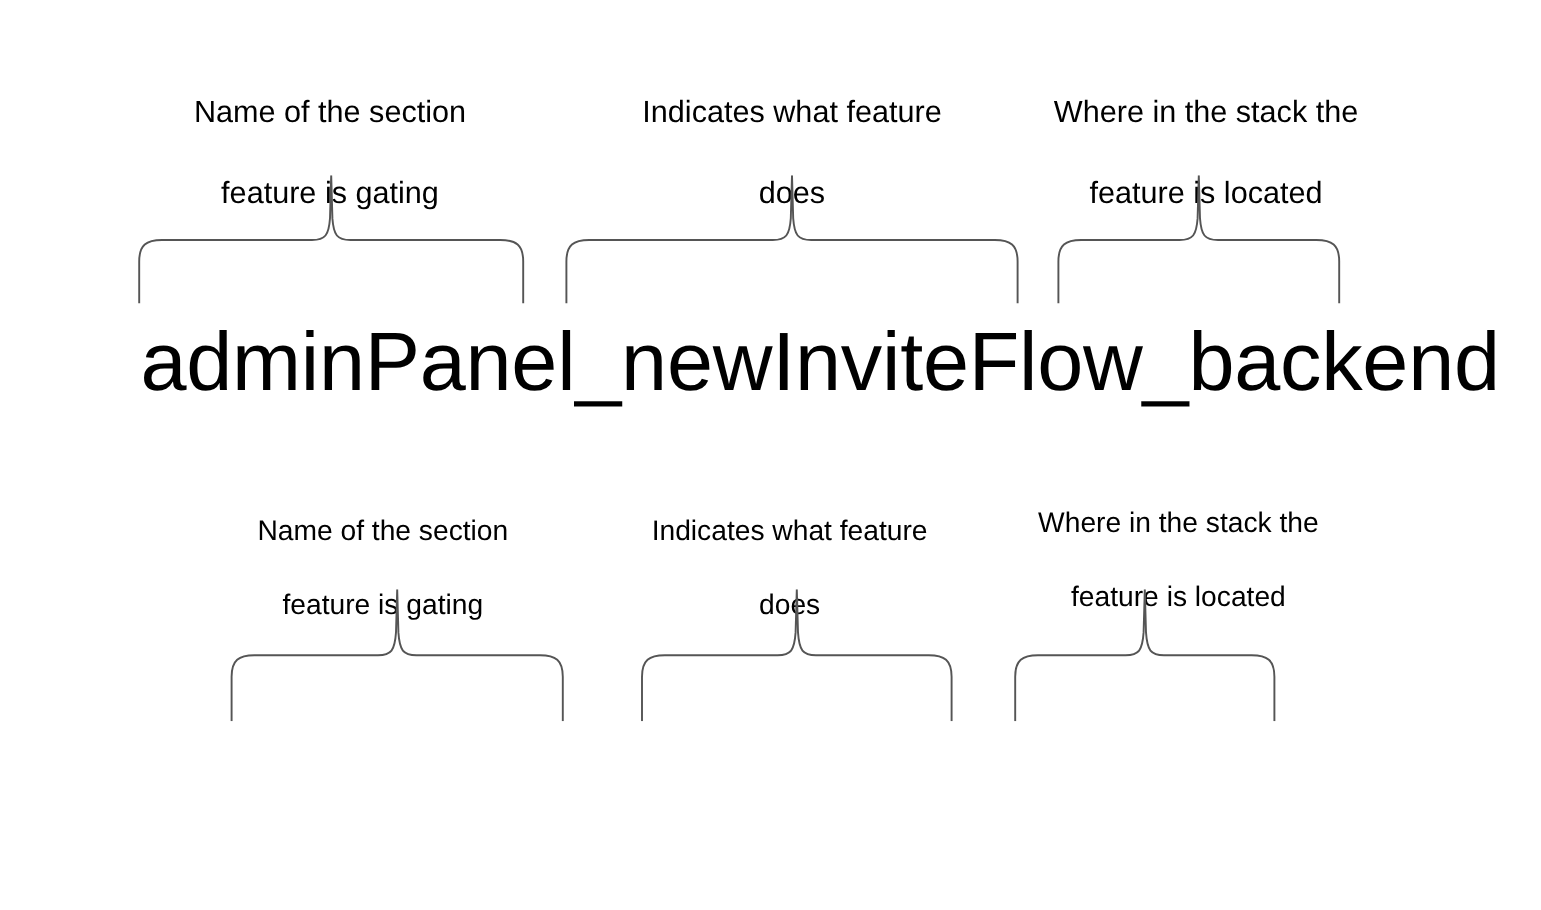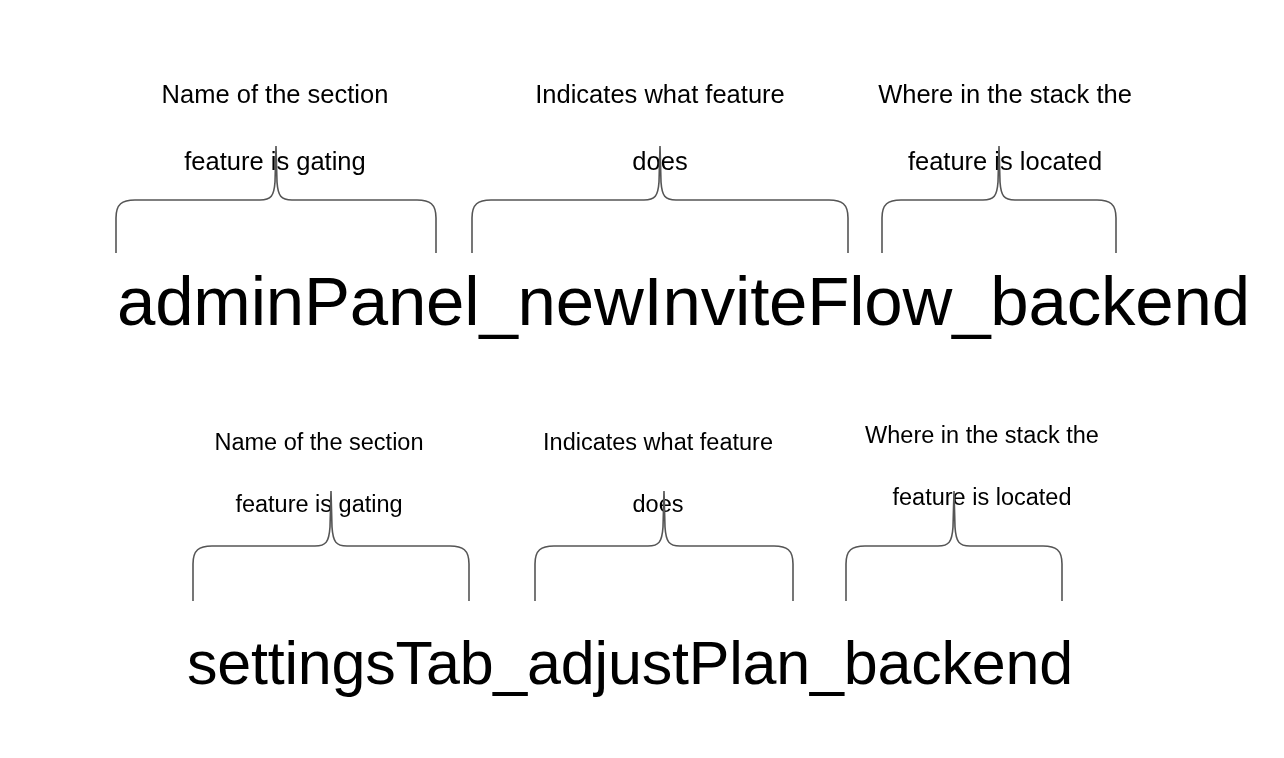--- a/index.html
+++ b/index.html
@@ -193,16 +193,15 @@
                  C 106 55, 109 51, 110 36
                  L 111 0
                  L 112 36
                  C 113 51, 116 55, 127 55
                  L 200 55
                  C 213 55, 219 59, 219 73
                  L 219 110"></path>
       </svg>
     </div>
 
-    <div class="flag-label row2" style="left:187px; top:628px;">settingsTab_adjustPlan_backend</div>
   </div>
 
 </div>
 
 </body></html>

